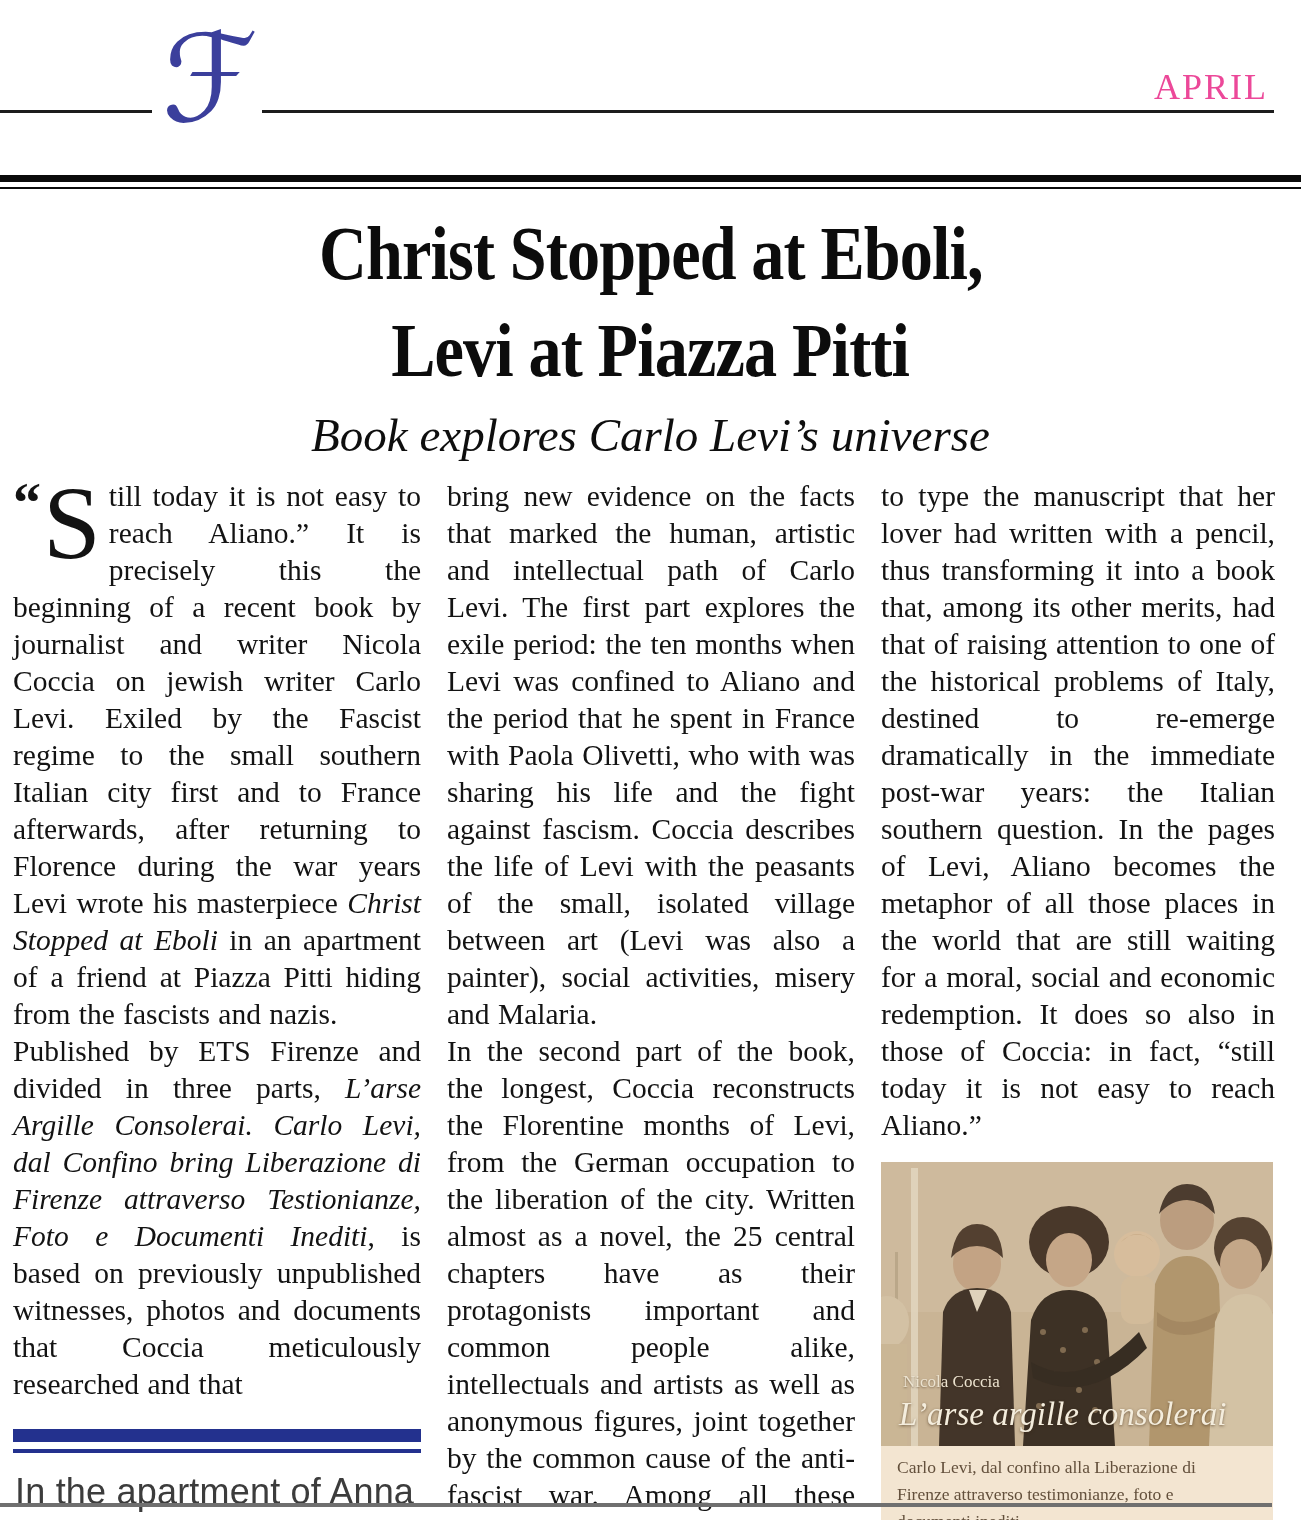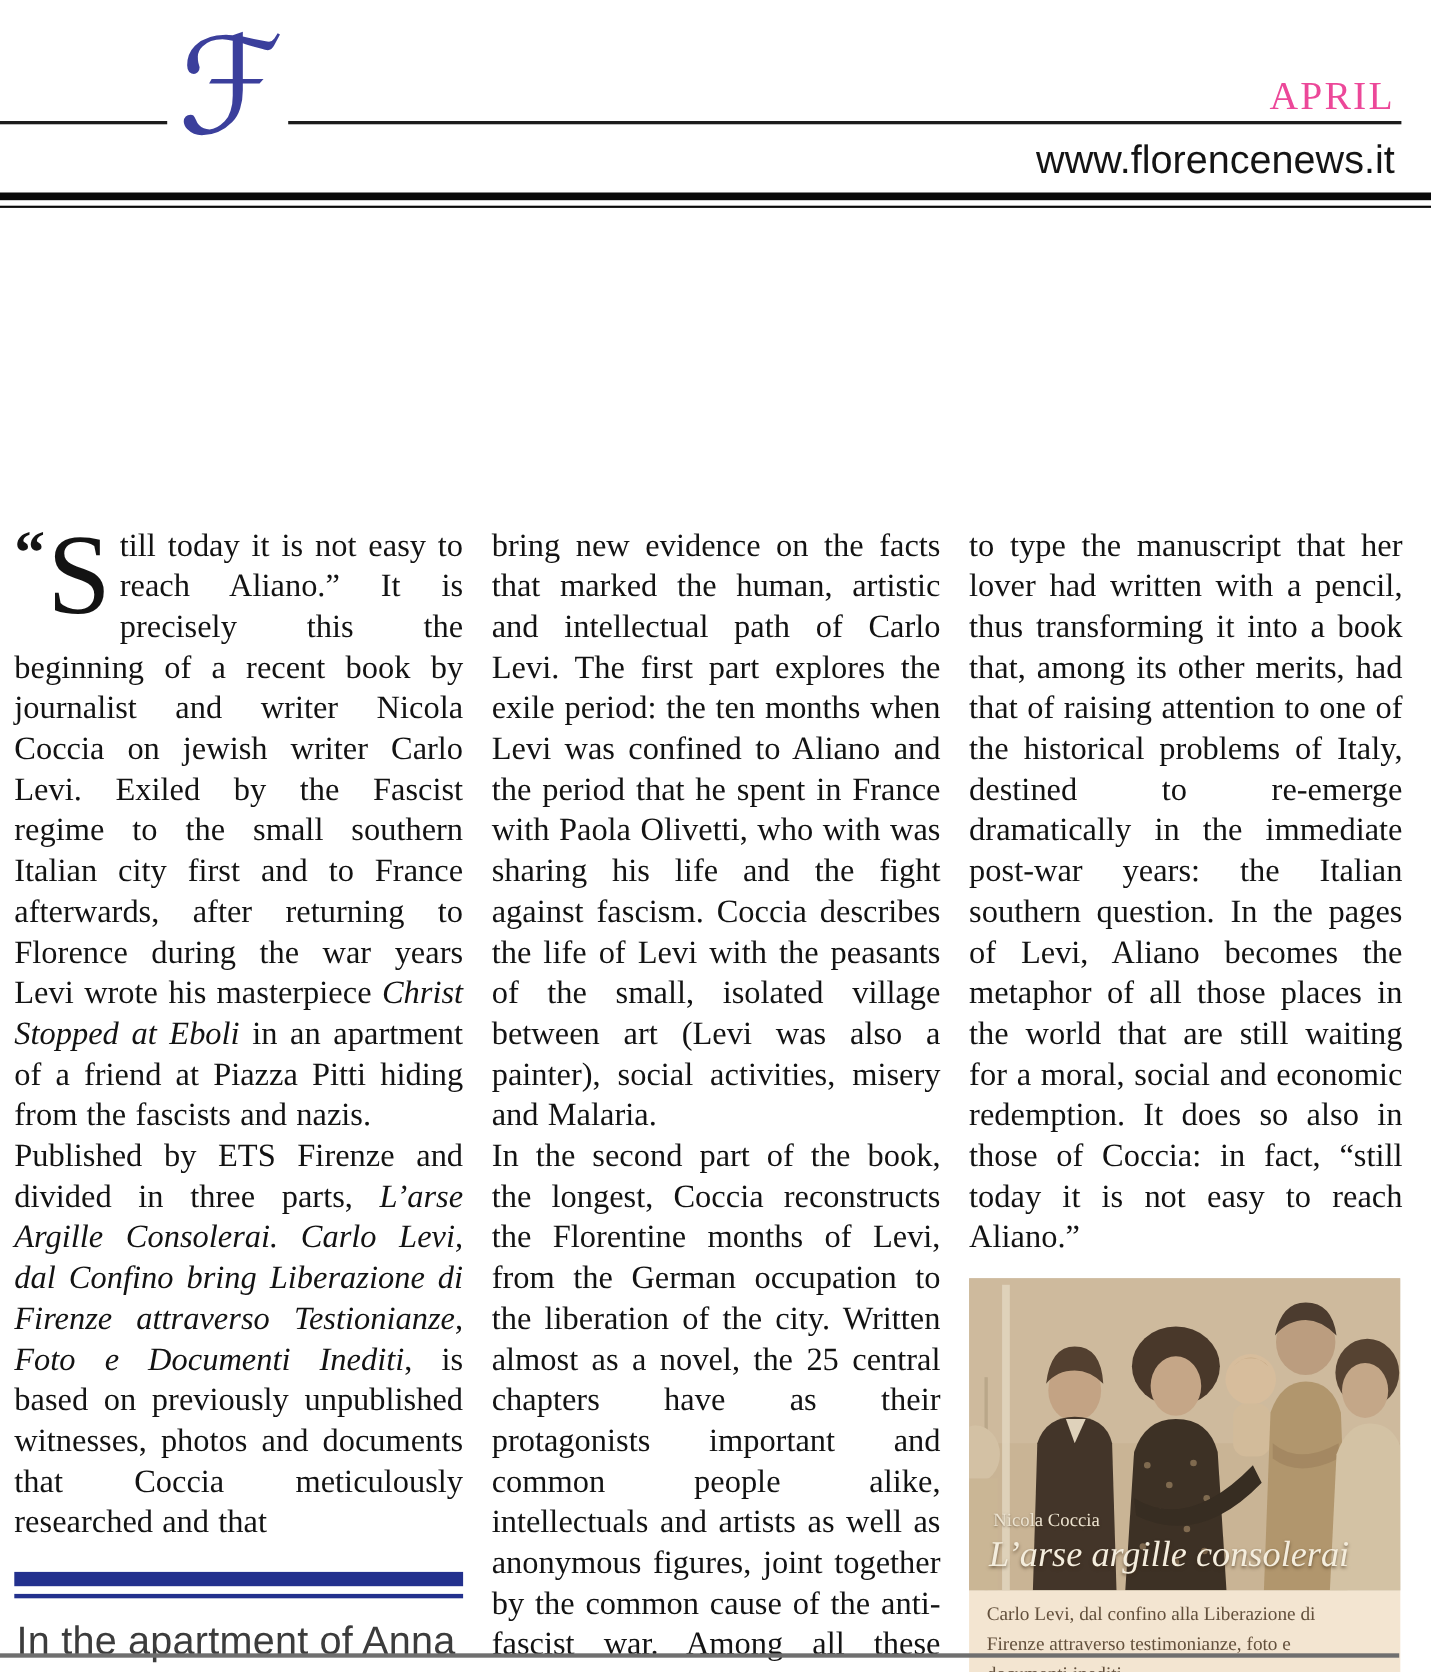--- a/index.html
+++ b/index.html
@@ -142,24 +142,28 @@
 </style>
 </head>
 <body>
 
 <div class="page">
 
   <div class="logo-f" style="color:#3b3f9c;">ℱ</div>
   <div class="hline-left"></div>
   <div class="hline-right"></div>
   <div class="masthead-month">APRIL</div>
-  <div class="masthead-url">www.florencenews.it</div>
   <div class="rule-thick"></div>
   <div class="rule-thin"></div>
 
+  <div class="headline">
+    <span class="headline-line">Christ Stopped at Eboli,</span><br>
+    <span class="headline-line">Levi at Piazza Pitti</span>
+  </div>
+  <div class="subtitle">Book explores Carlo Levi’s universe</div>
 
   <div class="columns">
 
     <div class="col">
       <p class="body-par">
         <span class="dc-group">
             <span class="dc-quote">“</span>
             <span class="dc-letter">S</span>
           </span><span>till today it is not easy to reach Aliano.” It is precisely this the beginning of a recent book by journalist and writer Nicola Coccia on jewish writer Carlo Levi. Exiled by the Fascist regime to the small southern Italian city first and to France afterwards, after returning to Florence during the war years Levi wrote his masterpiece </span><i>Christ Stopped at Eboli</i><span> in an apartment of a friend at Piazza Pitti hiding from the fascists and nazis.</span>
       </p>

